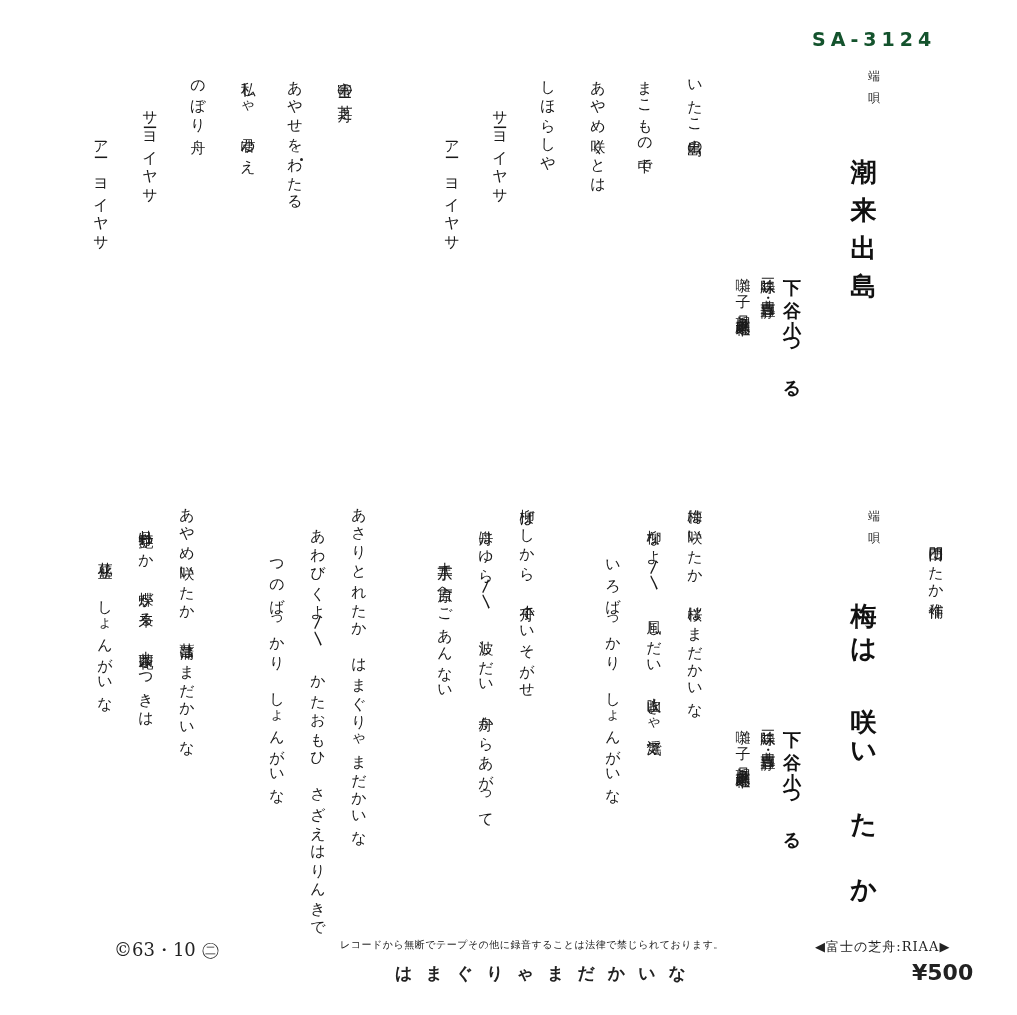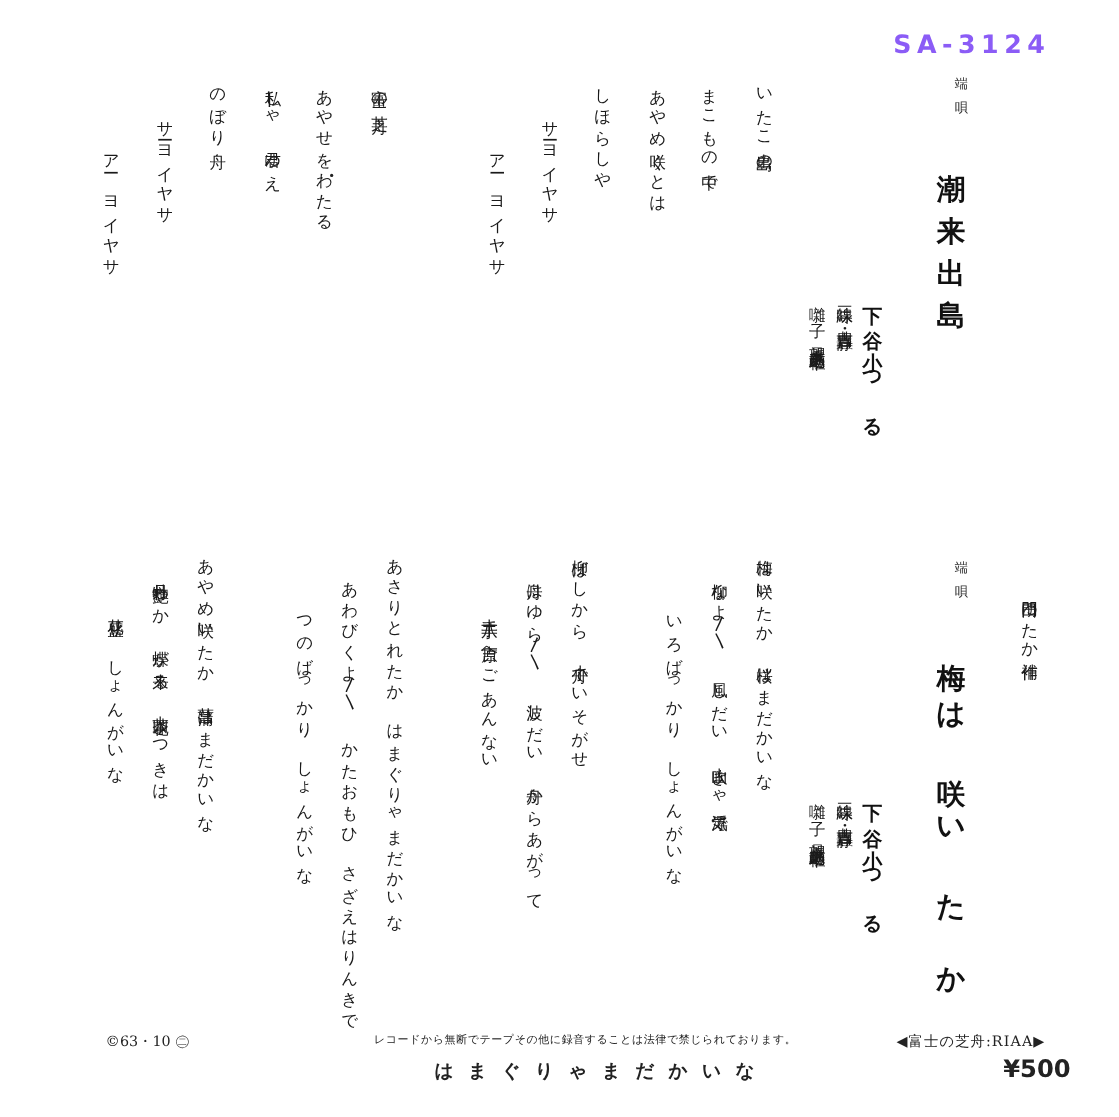--- a/index.html
+++ b/index.html
@@ -6,25 +6,25 @@
   body { width:1017px; height:1015px; position:relative; overflow:hidden;
          font-family:"DejaVu Serif", serif; color:#111; }
   .v { position:absolute; writing-mode:vertical-rl; text-orientation:upright;
        white-space:pre; line-height:1; }
   .lyric { font-family:"DejaVu Sans", sans-serif; font-size:15px; letter-spacing:2px; color:#1a1a1a; }
   .genre { font-family:"DejaVu Sans", sans-serif; font-size:12px; letter-spacing:22px; color:#333; }
   .title { font-family:"DejaVu Sans", sans-serif; font-weight:bold; font-size:26px; letter-spacing:38px; color:#111; }
   .singer { font-family:"DejaVu Sans", sans-serif; font-weight:bold; font-size:18px; letter-spacing:20px; color:#111; }
   .credit { font-family:"DejaVu Sans", sans-serif; font-size:15px; letter-spacing:1px; color:#1a1a1a; }
   .catalog { position:absolute; left:812px; top:28px; font-family:"DejaVu Sans", sans-serif;
-             font-weight:bold; font-size:23px; letter-spacing:5px; color:#8b5cf6; }
+             font-weight:bold; font-size:19px; letter-spacing:5px; color:#14532d; }
   .foot { position:absolute; font-family:"DejaVu Serif", serif; color:#222; }
   .notice { left:340px; top:938px; font-size:10px; letter-spacing:0.5px; }
   .company { left:395px; top:962px; font-family:"DejaVu Sans", sans-serif; font-weight:bold; font-size:17px; letter-spacing:13px; }
-  .copy { left:96px; top:938px; font-size:13px; }
+  .copy { left:114px; top:938px; font-size:18px; }
   .riaa { left:815px; top:938px; font-size:13px; letter-spacing:1px; }
   .price { left:912px; top:960px; font-family:"DejaVu Sans", sans-serif; font-weight:bold; font-size:22px; }
   .dot { position:absolute; left:300px; top:158px; width:3px; height:3px; background:#222; border-radius:50%; }
 </style>
 </head>
 <body>
 
 <div class="catalog">SA-3124</div>
 
 <div class="v genre" style="left:868px; top:60px;">端唄</div>

